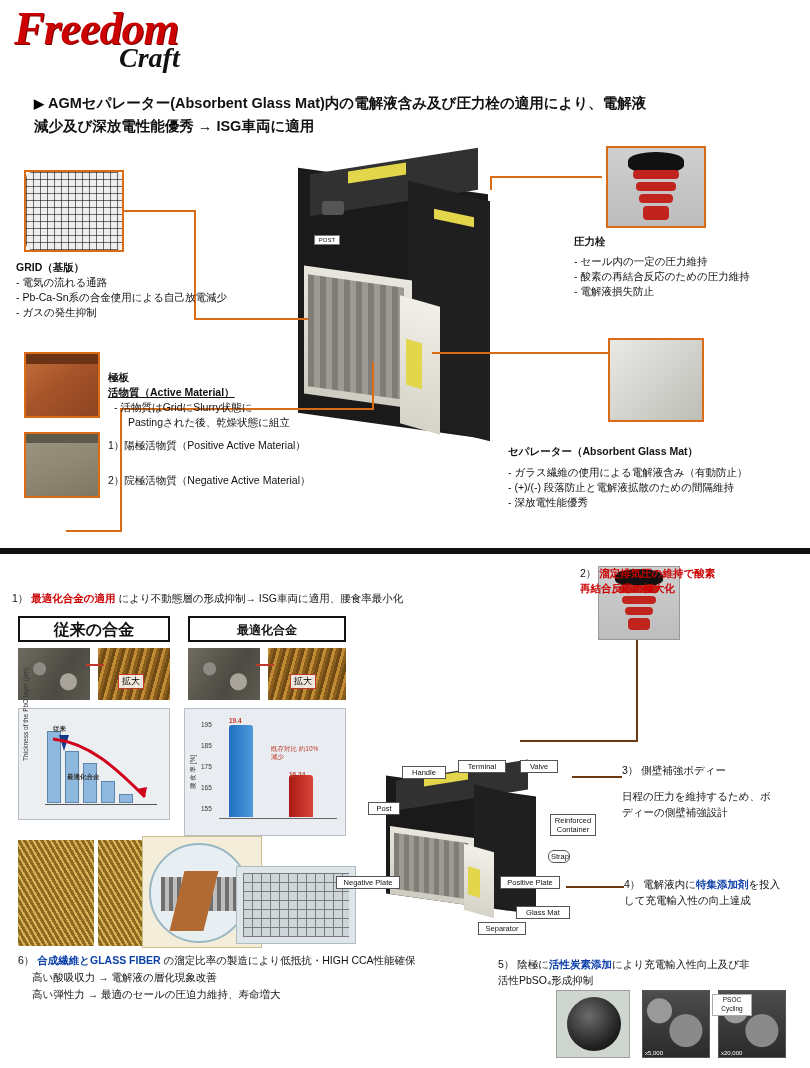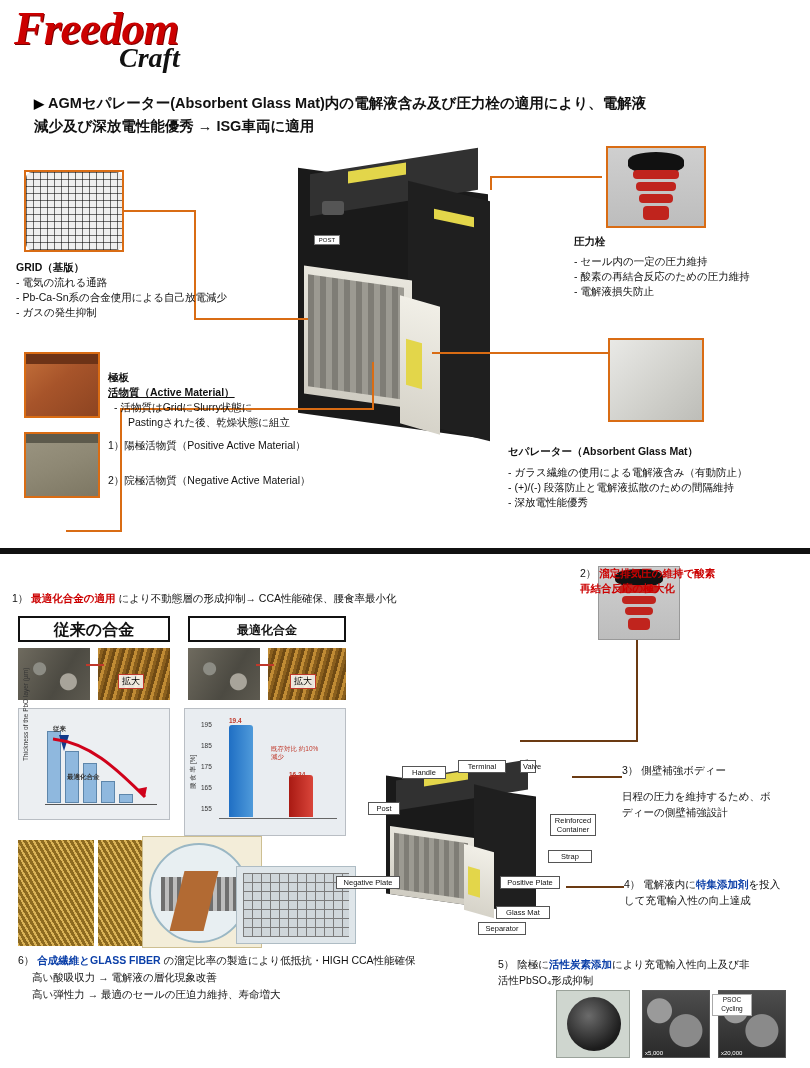--- a/index.html
+++ b/index.html
@@ -234,21 +234,21 @@
   <div style="margin-top:6px;">-  ガラス繊維の使用による電解液含み（有動防止）</div>
   <div>-  (+)/(-) 段落防止と電解液拡散のための間隔維持</div>
   <div>-  深放電性能優秀</div>
 </div>
 
 <div class="abs" id="divider"></div>
 
 <div class="abs" style="left:12px; top:592px; width:520px; font-size:10.5px;">
   <span>1）</span>
   <span class="hl-red">最適化合金の適用</span>
-  <span>により不動態層の形成抑制→ CCA性能確保、腰食率最小化</span>
+  <span>により不動態層の形成抑制→ ISG車両に適用、腰食率最小化</span>
 </div>
 
 <div class="abs" style="left:18px; top:616px; width:152px; height:26px; border:2px solid #111; background:#fff;">
   <div style="text-align:center; font-weight:bold; font-size:16px; line-height:24px;">従来の合金</div>
 </div>
 <div class="abs" style="left:188px; top:616px; width:158px; height:26px; border:2px solid #111; background:#fff;">
   <div style="text-align:center; font-weight:bold; font-size:12px; line-height:24px;">最適化合金</div>
 </div>
 
 <div class="abs" style="left:18px; top:648px; width:72px; height:52px;">
@@ -358,27 +358,27 @@
   <div class="bat-dark" style="left:122px; top:34px; width:62px; height:116px; background:#1f1f1f; transform:skewY(14deg);"></div>
   <div class="bat-label" style="left:72px; top:16px; width:44px; height:9px; transform:skewY(-9deg);"></div>
   <div class="bat-white" style="left:38px; top:74px; width:84px; height:68px; transform:skewY(8deg); background:linear-gradient(#e8e6dd,#cfccc2);"></div>
   <div class="bat-grey" style="left:42px; top:80px; width:74px; height:56px; transform:skewY(8deg); background:repeating-linear-gradient(90deg,#7f7d76 0 5px,#9c9a92 5px 10px);"></div>
   <div class="bat-white" style="left:112px; top:90px; width:30px; height:66px; transform:skewY(16deg); background:linear-gradient(#f1efe7,#d6d3c9);"></div>
   <div class="bat-label" style="left:116px; top:110px; width:12px; height:28px; transform:skewY(16deg);"></div>
 </div>
 
 <div class="tlabel" style="left:402px; top:766px; width:44px;">Handle</div>
 <div class="tlabel" style="left:458px; top:760px; width:48px;">Terminal</div>
-<div class="tlabel" style="left:520px; top:760px; width:16px;">Valve</div>
+<div class="tlabel" style="left:520px; top:760px; width:38px;">Valve</div>
 <div class="tlabel" style="left:368px; top:802px; width:32px;">Post</div>
 <div class="tlabel" style="left:550px; top:814px; width:46px; white-space:normal;">Reinforced<br>Container</div>
-<div class="tlabel" style="left:548px; top:850px; width:44px;">Strap</div>
+<div class="tlabel" style="left:548px; top:850px; width:22px;border-radius:6px;">Strap</div>
 <div class="tlabel" style="left:336px; top:876px; width:64px;">Negative Plate</div>
 <div class="tlabel" style="left:500px; top:876px; width:60px;">Positive Plate</div>
-<div class="tlabel" style="left:496px; top:906px; width:54px;">Glass Mat</div>
+<div class="tlabel" style="left:516px; top:906px; width:54px;">Glass Mat</div>
 <div class="tlabel" style="left:478px; top:922px; width:48px;">Separator</div>
 
 <div class="conn-d" style="left:572px; top:776px; width:50px; height:2px;"></div>
 <div class="abs" style="left:622px; top:762px; width:180px; font-size:10.5px; line-height:16px;">
   <div>
     <span>3）</span>
     <span>側壁補強ボディー</span>
   </div>
   <div style="margin-top:10px;">日程の圧力を維持するため、ボ</div>
   <div>ディーの側壁補強設計</div>

